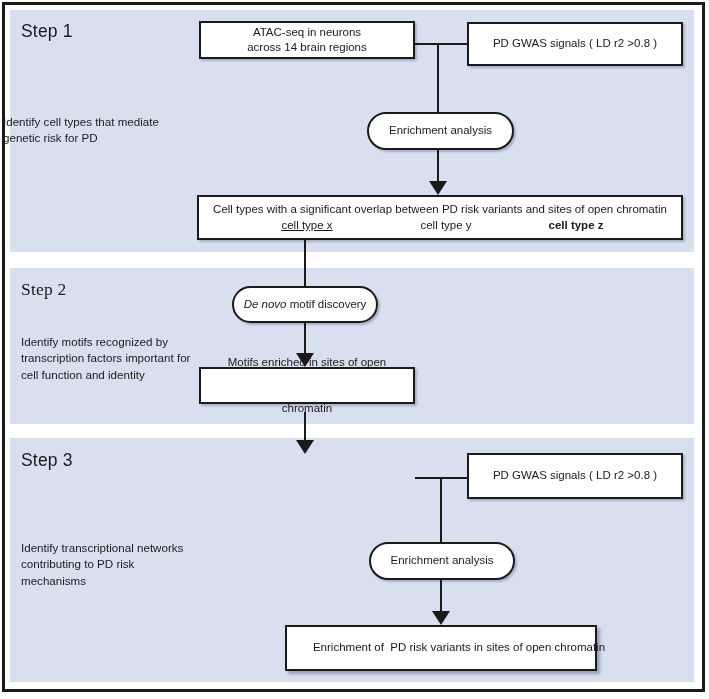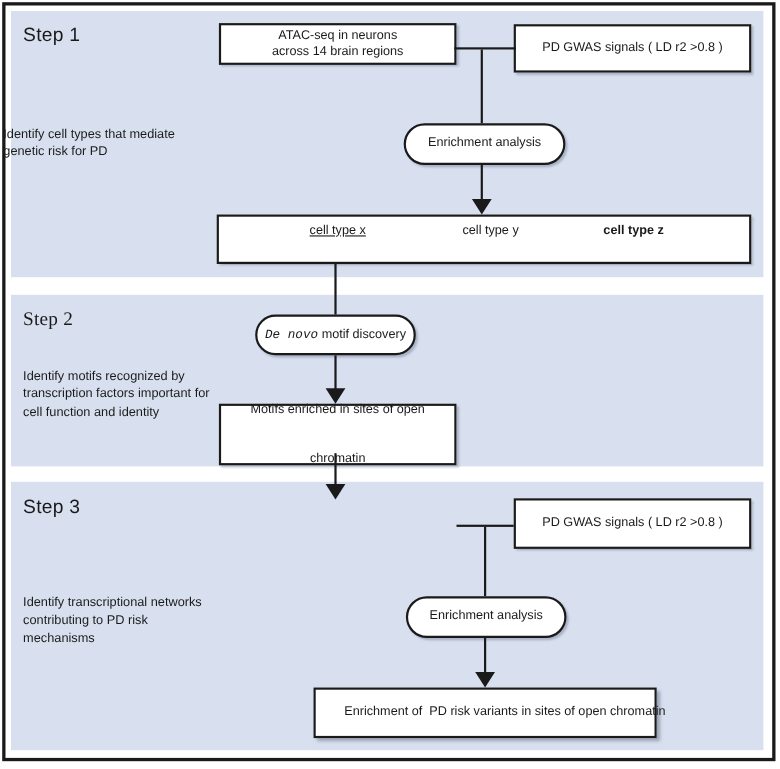--- a/index.html
+++ b/index.html
@@ -26,36 +26,36 @@
           display:flex; flex-direction:column; align-items:center; justify-content:center;
           font-size:11.5px; line-height:1.32; text-align:center;
           box-shadow:2px 2px 2px rgba(110,120,145,0.45); }
   .stadium { border-radius:999px; }
   #atac        { left:199px; top:21px;  width:216px; height:38px; }
   #gwas-top    { left:467px; top:22px;  width:216px; height:44px; }
   #enrich-top  { left:367px; top:112px; width:147px; height:38px; }
   #celltypes   { left:197px; top:195px; width:486px; height:45px;
                  justify-content:flex-start; padding-top:5px; }
   #denovo      { left:232px; top:286px; width:146px; height:37px; }
-  #motifs      { left:199px; top:367px; width:216px; height:56px;gap:30px; }
+  #motifs      { left:199px; top:367px; width:216px; height:37px;gap:30px; }
   #subsets     { left:199px; top:454px; width:216px; height:44px; }
   #gwas-bottom { left:467px; top:453px; width:216px; height:46px; }
   #enrich-bottom{ left:369px; top:542px; width:146px; height:38px; }
   #final       { left:285px; top:625px; width:312px; height:46px;
                  box-shadow:3px 3px 3px rgba(100,110,130,0.55); }
 
   .ct-row { position:relative; width:100%; height:18px; margin-top:1px; }
   .ct { position:absolute; transform:translateX(-50%); white-space:nowrap; }
   #ct-x { left:108px; text-decoration:underline; }
   #ct-y { left:247px; }
   #ct-z { left:377px;font-weight:bold; }
 
   .nowrap { white-space:nowrap; }
   .pre    { white-space:pre;margin-left:36px; }
-  .it     { font-style:italic;font-family:Liberation Mono, monospace; }
+  .it     { font-style:italic; }
 
   .cline { position:absolute; background:#1a1a1a; }
   .arrow { position:absolute; width:0; height:0;
            border-left:9px solid transparent; border-right:9px solid transparent;
            border-top:14px solid #1a1a1a; }
   #h1  { left:413px; top:43px;  width:56px; height:2px; }
   #v1a { left:437px; top:45px;  width:2px;  height:67px; }
   #v1b { left:437px; top:150px; width:2px;  height:33px; }
   #arr1{ left:429px; top:181px; }
   #v2a { left:304px; top:240px; width:2px;  height:46px; }
@@ -92,20 +92,21 @@
     <div class="nowrap">ATAC-seq in neurons</div>
     <div class="nowrap">across 14 brain regions</div>
   </div>
   <div class="node" id="gwas-top">
     <div class="nowrap">PD GWAS signals ( LD r2 &gt;0.8 )</div>
   </div>
   <div class="node stadium" id="enrich-top">
     <div class="nowrap">Enrichment analysis</div>
   </div>
   <div class="node" id="celltypes">
+    <div class="nowrap">Cell types with a significant overlap between PD risk variants and sites of open chromatin</div>
     <div class="ct-row">
       <span class="ct" id="ct-x">cell type x</span>
       <span class="ct" id="ct-y">cell type y</span>
       <span class="ct" id="ct-z">cell type z</span>
     </div>
   </div>
 
   <div class="node stadium" id="denovo">
     <div class="nowrap"><span class="it">De novo</span><span> motif discovery</span></div>
   </div>

